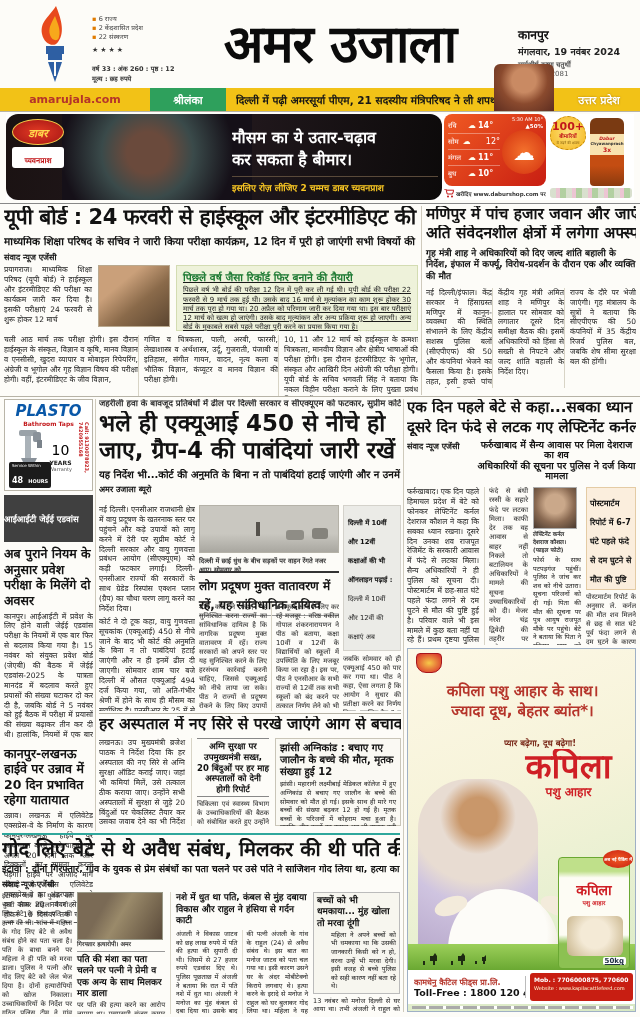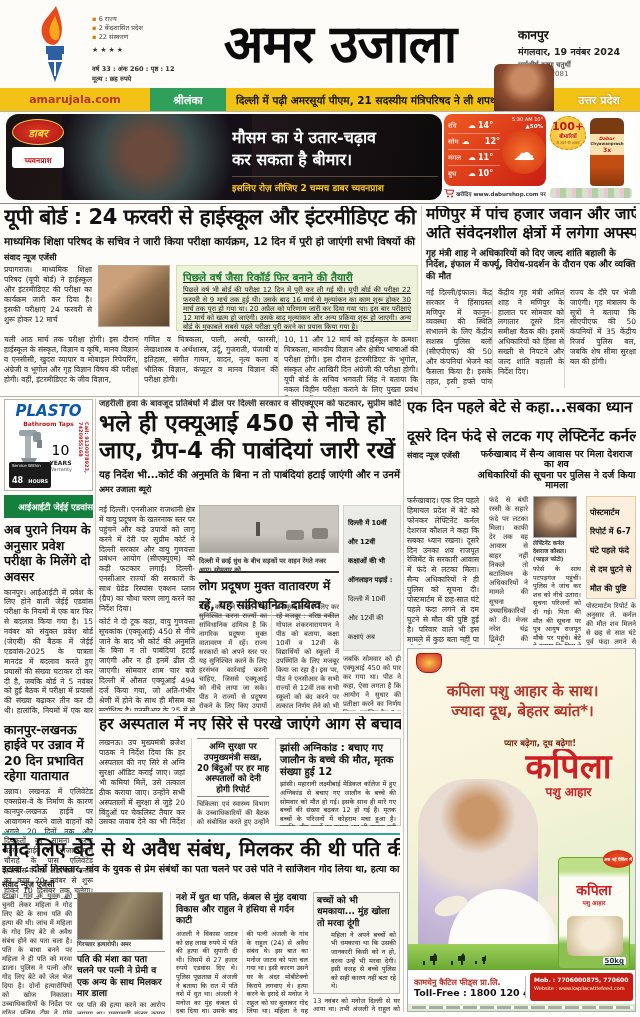--- a/index.html
+++ b/index.html
@@ -94,21 +94,21 @@
     <div class="abs" style="left:438px;top:0;width:102px;height:72px;border-radius:8px;background:linear-gradient(135deg,#f05a22,#c81e12);overflow:hidden;">
       <div class="abs" style="left:4px;top:3px;width:52px;">
         <div style="display:flex;align-items:center;height:16px;">
           <span style="color:#fff;font-size:7px;width:20px;">रवि</span>
           <span style="color:#ffe;font-size:8px;">☁</span>
           <span style="color:#fff;font-size:8px;font-weight:700;margin-left:2px;">14°</span>
         </div>
         <div style="display:flex;align-items:center;height:16px;border-top:1px solid rgba(255,255,255,.35);">
           <span style="color:#fff;font-size:7px;width:20px;">सोम</span>
           <span style="color:#ffe;font-size:8px;">☁</span>
-          <span style="color:#fff;font-size:8px;font-weight:700;margin-left:15px;">12°</span>
+          <span style="color:#fff;font-size:8px;font-weight:400;margin-left:15px;">12°</span>
         </div>
         <div style="display:flex;align-items:center;height:16px;border-top:1px solid rgba(255,255,255,.35);">
           <span style="color:#fff;font-size:7px;width:20px;">मंगल</span>
           <span style="color:#ffe;font-size:8px;">☁</span>
           <span style="color:#fff;font-size:8px;font-weight:700;margin-left:2px;">11°</span>
         </div>
         <div style="display:flex;align-items:center;height:16px;border-top:1px solid rgba(255,255,255,.35);">
           <span style="color:#fff;font-size:7px;width:20px;">बुध</span>
           <span style="color:#ffe;font-size:8px;">☁</span>
           <span style="color:#fff;font-size:8px;font-weight:700;margin-left:2px;">10°</span>
@@ -194,21 +194,21 @@
         <span style="font-size:14px;font-weight:400;color:#000000;line-height:1;">10</span>
         <div style="font-size:6px;font-weight:800;color:#222;">YEARS</div>
         <div style="font-size:5px;color:#555;">Warranty</div>
       </div>
       <div style="position:absolute;left:4px;bottom:2px;background:#1b1b1b;color:#fff;padding:1px 3px;border-radius:2px;">
         <span style="font-size:4px;display:block;">Service Within</span>
         <span style="font-size:8px;font-weight:900;">48</span>
         <span style="font-size:5px;font-weight:700;">HOURS</span>
       </div>
     </div>
-    <div style="margin-top:4px;background:#15803d;color:#fff;text-align:right;font-size:8.5px;font-weight:800;padding:6px 0;">आईआईटी जेईई एडवांस</div>
+    <div style="margin-top:4px;background:#404040;color:#fff;text-align:left;font-size:8.5px;font-weight:800;padding:18px 0;">आईआईटी जेईई एडवांस</div>
     <div class="hl" style="font-size:12.5px;margin-top:4px;line-height:1.25;">अब पुराने नियम के अनुसार प्रवेश परीक्षा के मिलेंगे दो अवसर</div>
     <div class="bt" style="margin-top:3px;height:128px;overflow:hidden;">कानपुर। आईआईटी में प्रवेश के लिए होने वाली जेईई एडवांस परीक्षा के नियमों में एक बार फिर से बदलाव किया गया है। 15 नवंबर को संयुक्त प्रवेश बोर्ड (जेएबी) की बैठक में जेईई एडवांस-2025 के पात्रता मानदंड में बदलाव करते हुए प्रयासों की संख्या घटाकर दो कर दी है, जबकि बोर्ड ने 5 नवंबर को हुई बैठक में परीक्षा में प्रयासों की संख्या बढ़ाकर तीन कर दी थी। हालांकि, नियमों में एक बार फिर से बदलाव होने पर हजारों छात्रों का सपना टूट गया। जेईई एडवांस परीक्षा तिथि सहित अन्य सूचनाएं संस्थान की आधिकारिक वेबसाइट jeeadv.ac.in पर अपलोड कर दी गई हैं। इस बार आईआईटी कानपुर जेईई एडवांस की परीक्षा कराएगा। ब्यूरो</div>
     <div class="hl" style="font-size:12.5px;margin-top:6px;line-height:1.25;">कानपुर-लखनऊ हाईवे पर उन्नाव में 20 दिन प्रभावित रहेगा यातायात</div>
     <div class="bt" style="margin-top:3px;height:112px;overflow:hidden;">उन्नाव। लखनऊ में एलिवेटेड एक्सप्रेस-वे के निर्माण के कारण कानपुर-लखनऊ हाईवे पर आवागमन करने वाले वाहनों को अगले 20 दिनों तक और दिक्कतों का सामना करना पड़ेगा। हाईवे पर आजाद मार्ग चौराहे के पास एलिवेटेड एक्सप्रेस-वे का अंडरपास बनाने का काम 20 नवंबर से शुरू होकर 10 दिसंबर तक चलेगा। वहीं, इधर से उन्नाव और कानपुर के रोडवेज ट्रैफिक ने निर्धारित कर ट्रैफिक डायवर्जन का प्लान तैयार किया है। कानपुर, झांसी, कानपुर देहात, हमीरपुर से आने वाली भारी वाहनों की उन्नाव की तरफ आने से रोक कर दूसरे मार्ग पर मोड़ा जाएगा। &amp;gt;&amp;gt; पेज 6</div>
   </div>
   <div class="abs rule-v" style="left:95px;top:399px;height:432px;"></div>
 
   <div class="abs" style="left:99px;top:399px;width:302px;height:312px;overflow:hidden;">
     <div class="hl nw" style="font-size:8.5px;color:#333;">जहरीली हवा के बावजूद प्रतिबंधों में ढील पर दिल्ली सरकार व सीएक्यूएम को फटकार, सुप्रीम कोर्ट ने कहा...</div>
     <div class="hl nw" style="font-size:23px;margin-top:2px;">भले ही एक्यूआई 450 से नीचे हो</div>
@@ -253,21 +253,21 @@
       <div style="flex:1;margin-left:6px;border:1px solid #c9c5b8;padding:3px 4px;background:#faf9f3;">
         <div class="hl" style="font-size:10px;line-height:1.2;">झांसी अग्निकांड : बचाए गए जालौन के बच्चे की मौत, मृतक संख्या हुई 12</div>
         <div class="bt" style="margin-top:2px;font-size:6.5px;">झांसी। महारानी लक्ष्मीबाई मेडिकल कॉलेज में हुए अग्निकांड से बचाए गए जालौन के बच्चे की सोमवार को मौत हो गई। इसके साथ ही मारे गए बच्चों की संख्या बढ़कर 12 हो गई है। मृतक बच्चों के परिजनों में कोहराम मचा हुआ है। जबकि, तीन बच्चों का इलाज अब भी नाजुक बनी हुई है। जालौन जिले के ग्राम पिरौना निवासी विशाल की पत्नी मुस्कान ने 13 नवंबर को उसी के मेडिकल कॉलेज में बेटे को जन्म दिया था। नवजात को सांस लेने में दिक्कत थी, जिसके चलते उसे झांसी मेडिकल कॉलेज रेफर कर दिया गया था। 14 नवंबर को उसे मेडिकल के एसएनसीयू में भर्ती किया गया था। ब्यूरो &amp;gt;&amp;gt; 76 मिनट जांच, चार घंटे दमकल : पेज 7</div>
       </div>
     </div>
   </div>
   <div class="abs rule-v" style="left:403px;top:399px;height:613px;"></div>
 
   <div class="abs" style="left:407px;top:399px;width:229px;height:246px;overflow:hidden;">
     <div class="hl nw" style="font-size:15px;">एक दिन पहले बेटे से कहा...सबका ध्यान रखना</div>
-    <div class="hl nw" style="font-size:15px;margin-top:12px;">दूसरे दिन फंदे से लटक गए लेफ्टिनेंट कर्नल</div>
+    <div class="hl nw" style="font-size:15px;margin-top:3px;">दूसरे दिन फंदे से लटक गए लेफ्टिनेंट कर्नल</div>
     <div style="display:flex;margin-top:4px;">
       <div class="byline" style="width:70px;">संवाद न्यूज एजेंसी</div>
       <div style="flex:1;text-align:center;">
         <div class="hl" style="font-size:9.5px;">फर्रुखाबाद में सैन्य आवास पर मिला देशराज का शव</div>
         <div class="hl" style="font-size:9.5px;">अधिकारियों की सूचना पर पुलिस ने दर्ज किया मामला</div>
       </div>
     </div>
     <div style="display:flex;margin-top:5px;height:186px;overflow:hidden;">
       <div class="bt" style="width:72px;">फर्रुखाबाद। एक दिन पहले हिमाचल प्रदेश में बेटे को फोनकर लेफ्टिनेंट कर्नल देशराज कौशल ने कहा कि सबका ध्यान रखना। दूसरे दिन उनका शव राजपूत रेजिमेंट के सरकारी आवास में फंदे से लटका मिला। सैन्य अधिकारियों ने ही पुलिस को सूचना दी। पोस्टमार्टम में छह-सात घंटे पहले फंदा लगने से दम घुटने से मौत की पुष्टि हुई है। परिवार वाले भी इस मामले में कुछ बता नहीं पा रहे हैं। प्रथम दृष्टया पुलिस आत्महत्या मान रही है।</div>
       <div class="bt" style="width:44px;margin-left:5px;border-left:1px solid #d8d4c6;padding-left:4px;font-size:7px;">फंदे से बंधी रस्सी के सहारे फंदे पर लटका मिला। काफी देर तक वह आवास से बाहर नहीं निकले तो बटालियन के अधिकारियों ने मामले की सूचना उच्चाधिकारियों को दी। मेजर नरेश चंद्र द्विवेदी की तहरीर पर फतेहगढ़ कोतवाली में मामला दर्ज किया गया।</div>

